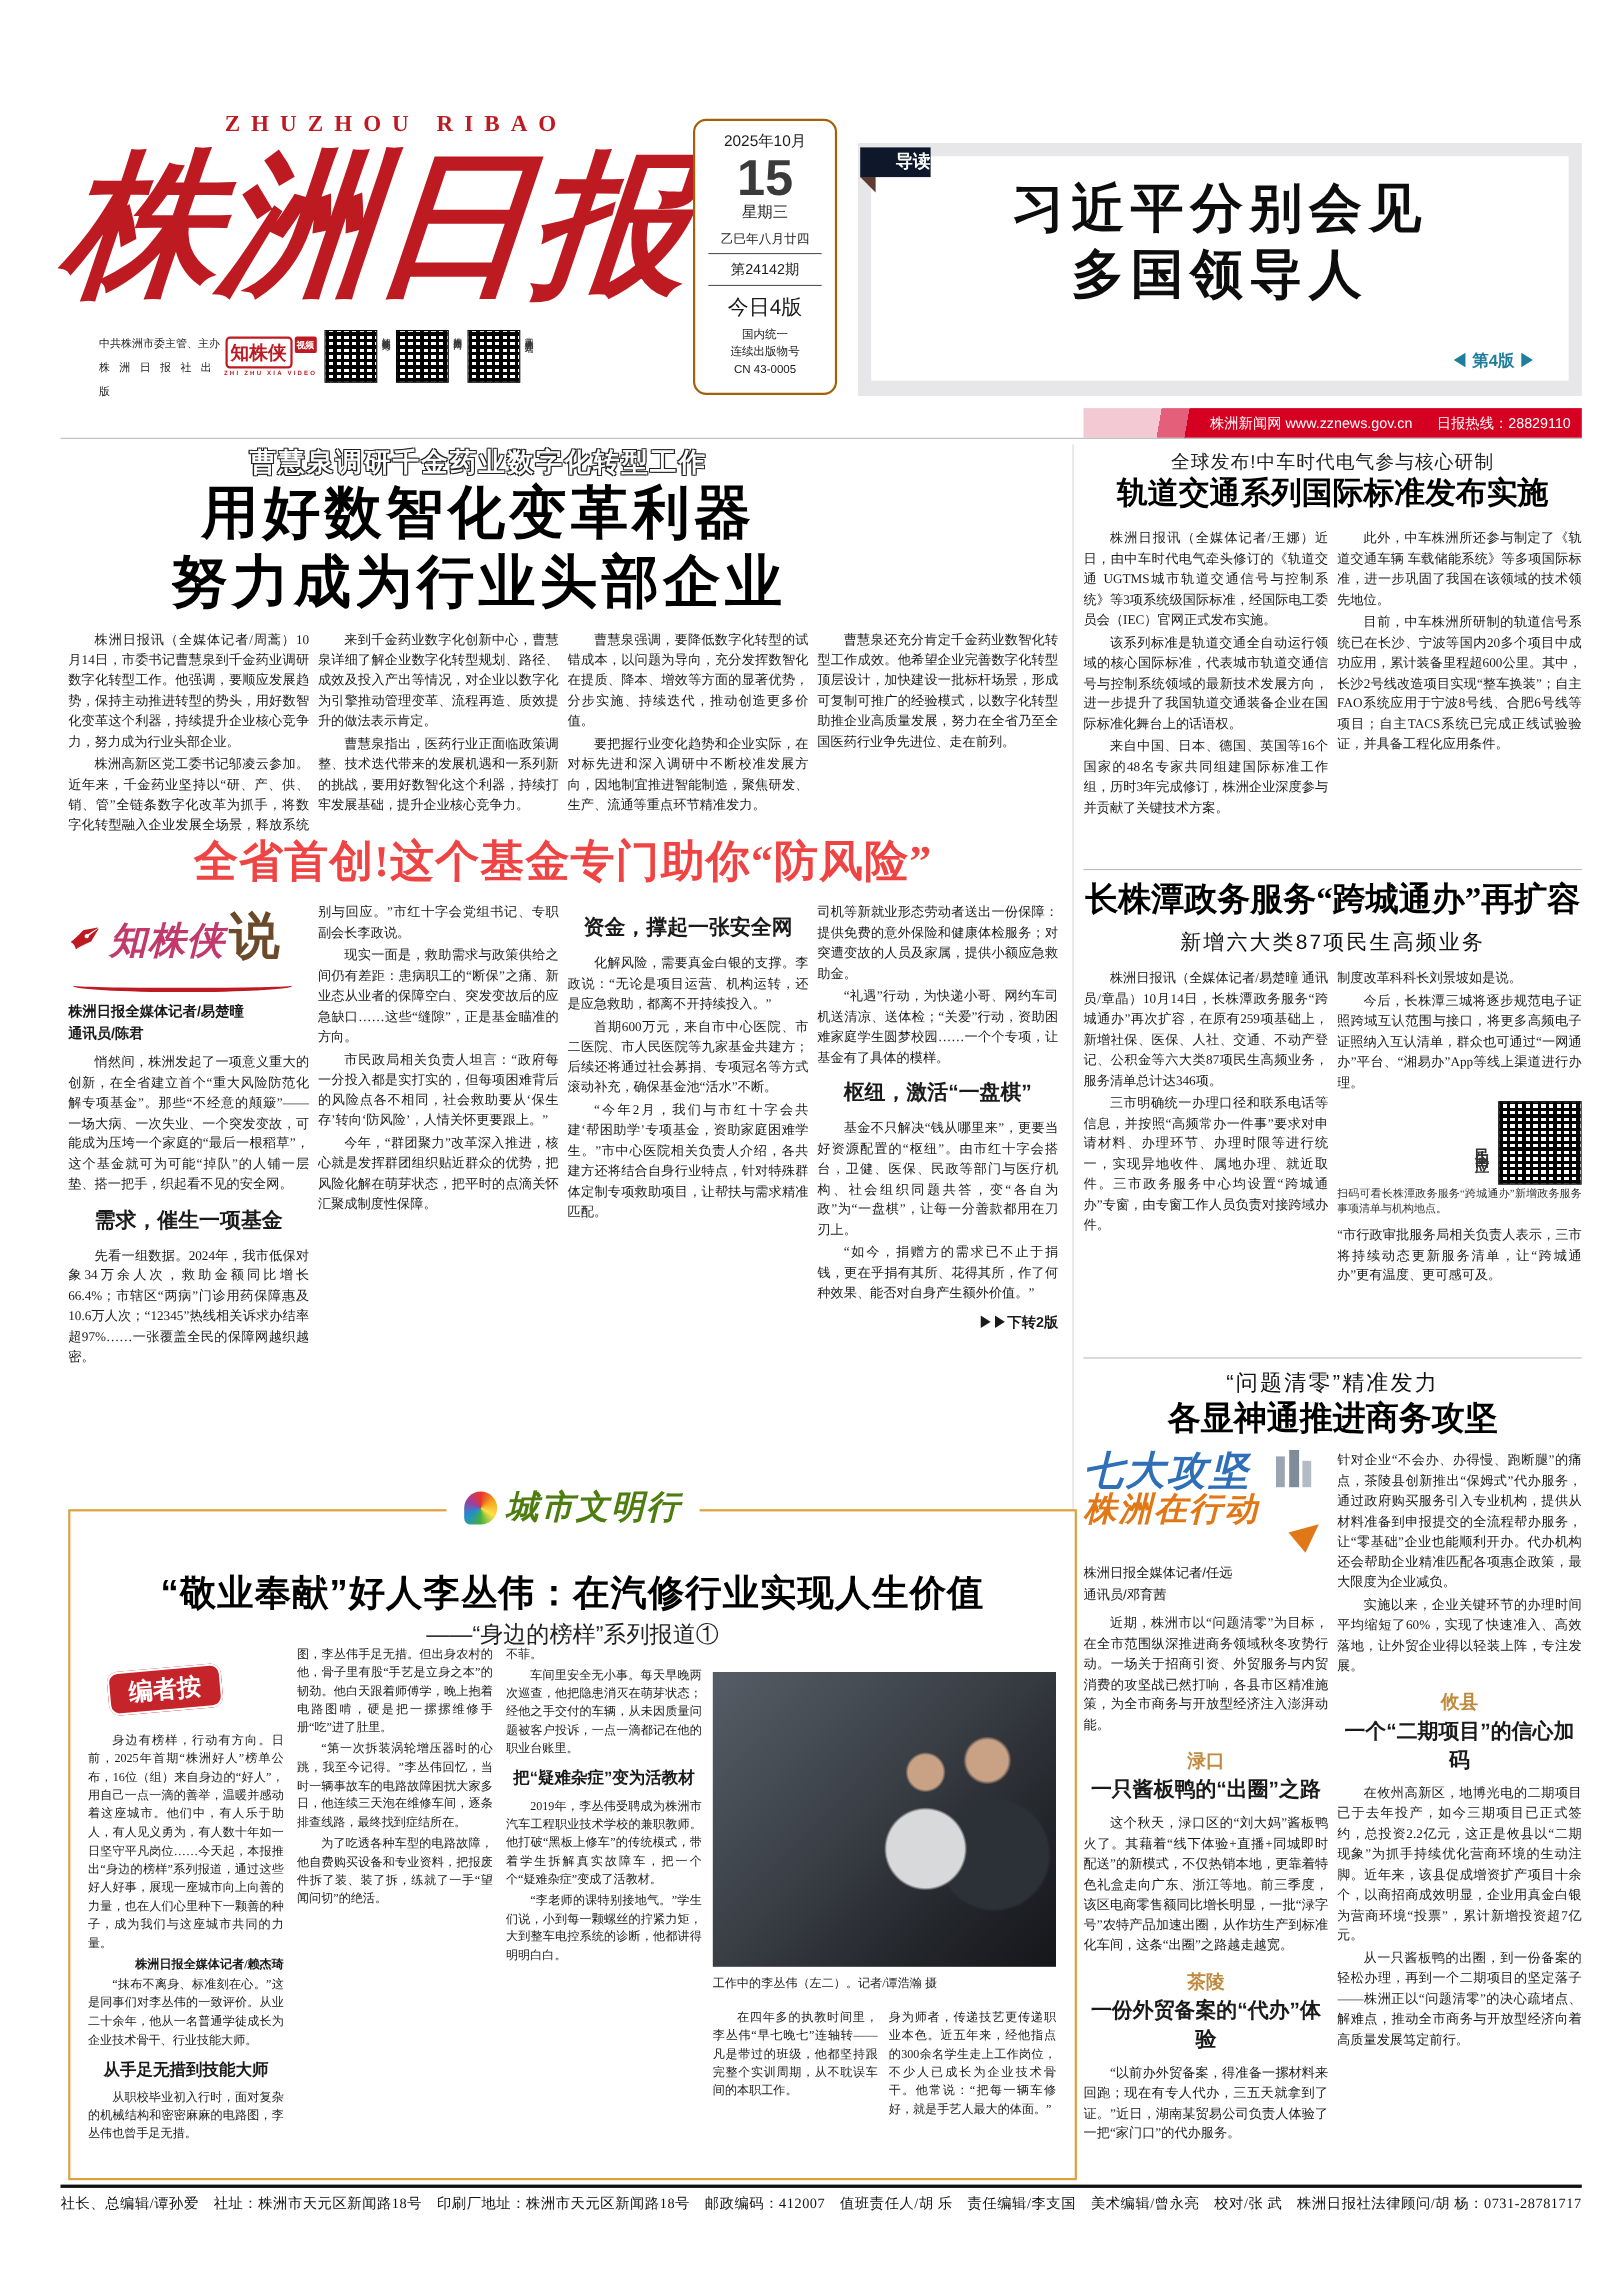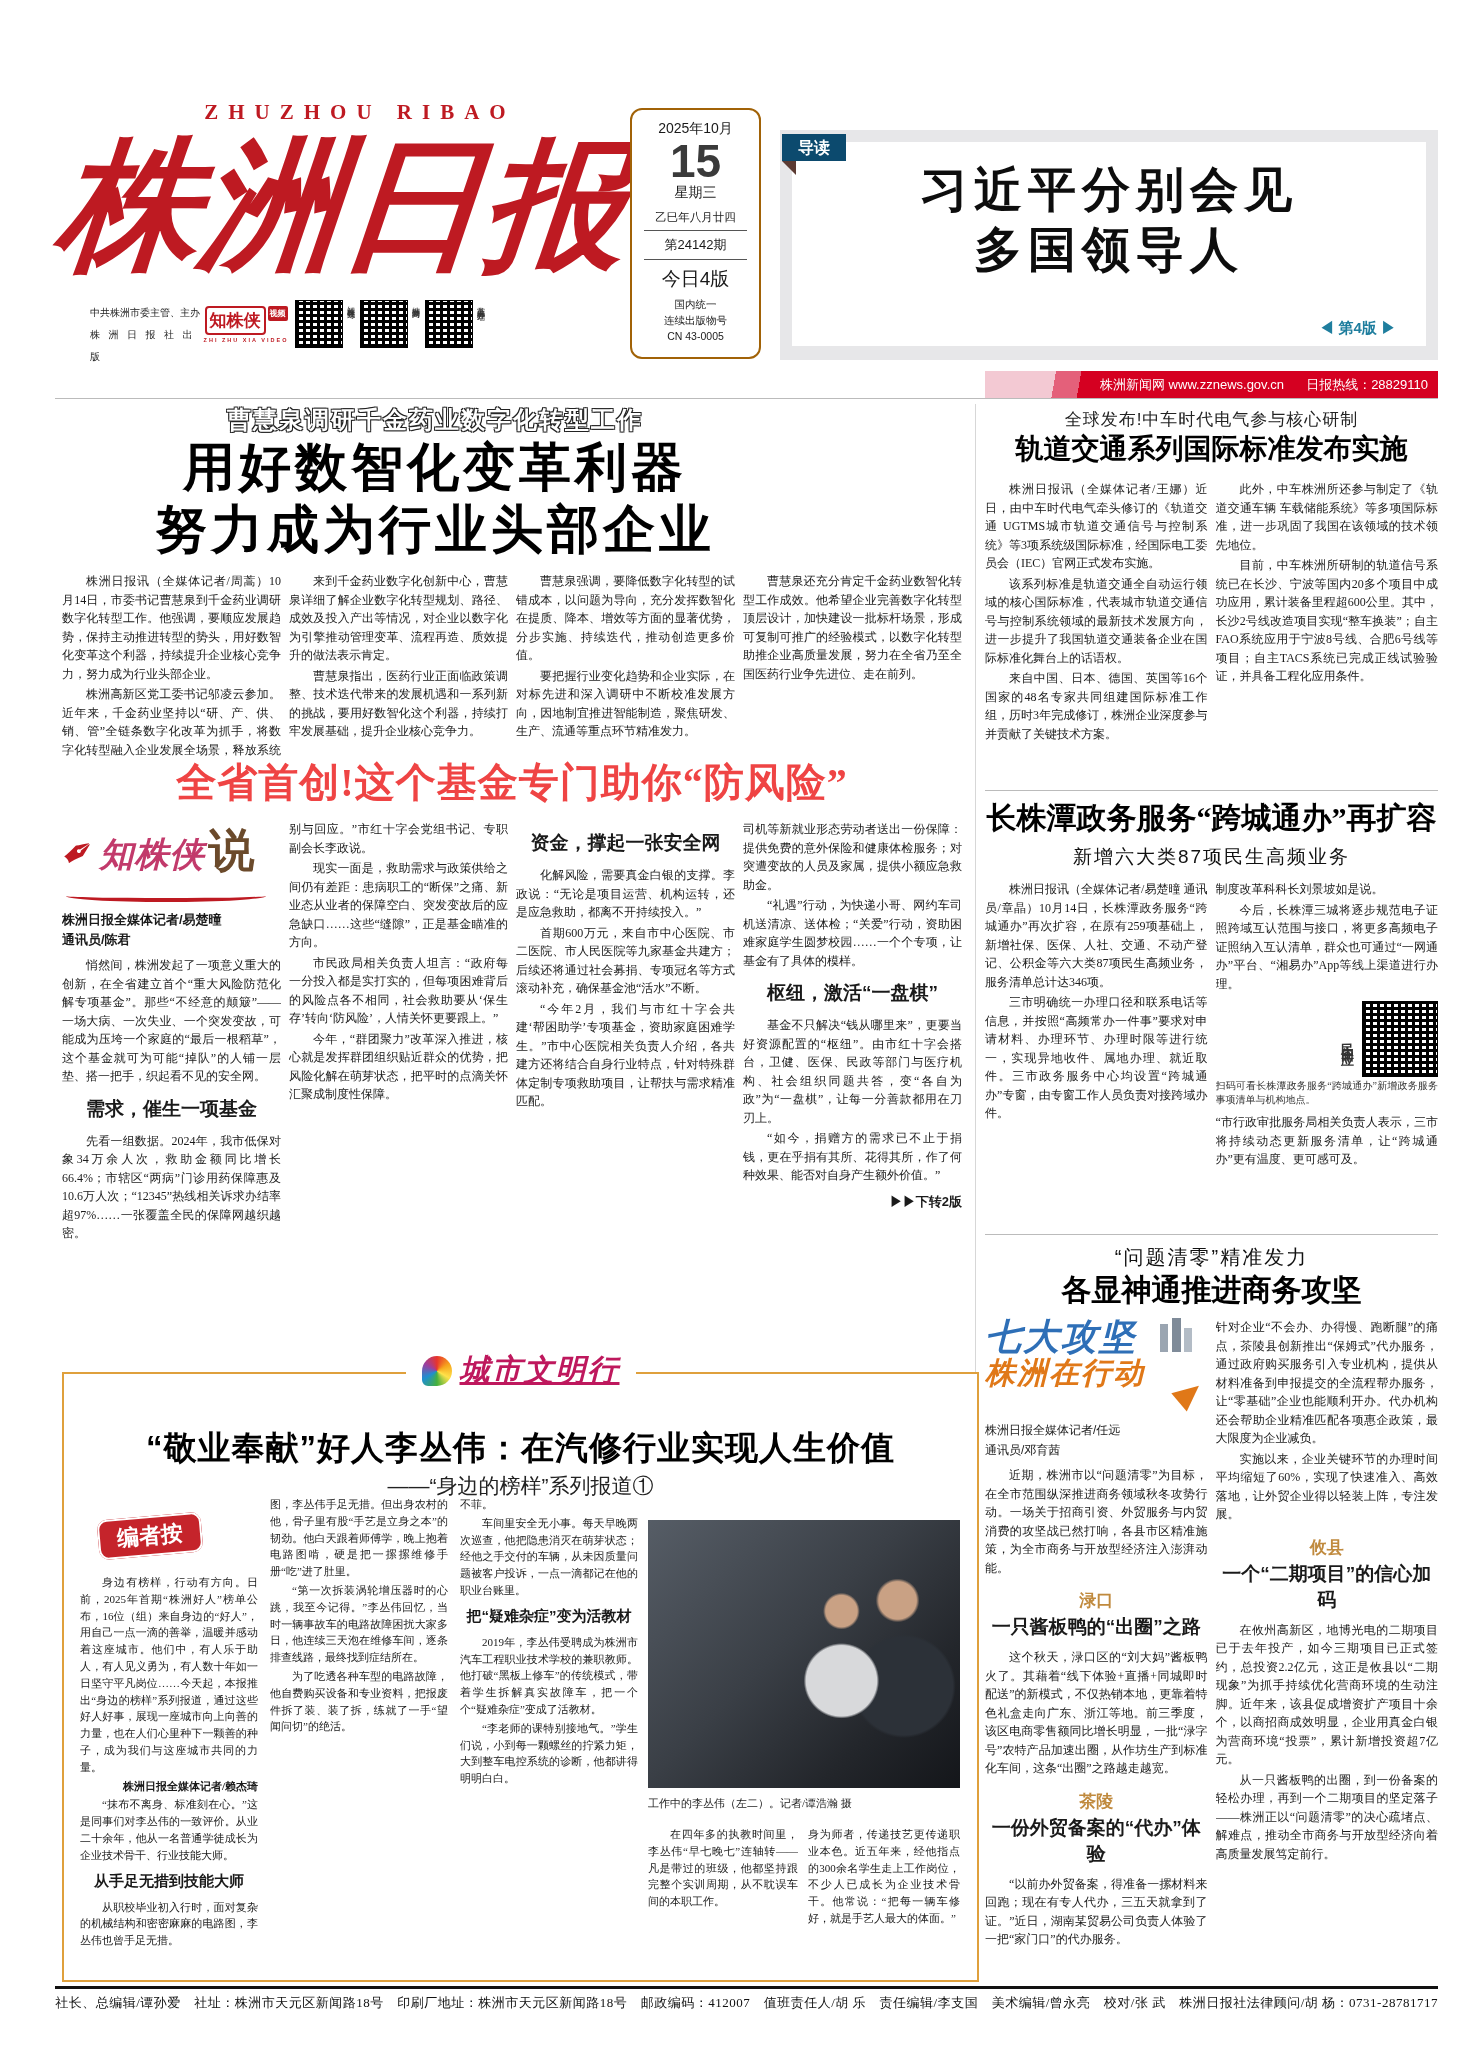--- a/index.html
+++ b/index.html
@@ -27,22 +27,22 @@
   .datebox .ym{font-size:14px;margin-top:10px;}
   .datebox .day{font:700 46px/46px "Liberation Sans",sans-serif;color:#3a3a3a;}
   .datebox .wd{font-size:14px;}
   .datebox .lunar{font-size:11.5px;margin-top:8px;}
   .datebox .sep{border-top:1px solid #555;margin:5px 12px;}
   .datebox .issue{font-size:13px;}
   .datebox .pages{font-size:19px;margin-top:6px;}
   .datebox .issn{font-size:10.5px;line-height:16px;margin-top:4px;}
   .daodu-frame{background:#E7E7E9;}
   .daodu-inner{position:absolute;left:12px;right:12px;top:12px;bottom:14px;background:#fff;}
-  .daodu-tab{position:absolute;left:2px;top:4px;width:64px;height:27px;background:#0c4a6e;color:#fff;
-             font:700 16px/27px "Liberation Sans",sans-serif;text-align:center;}
+  .daodu-tab{position:absolute;left:2px;top:4px;width:64px;height:27px;background:#0f172a;color:#fff;
+             font:700 16px/27px "Liberation Sans",sans-serif;text-align:right;}
   .daodu-fold{position:absolute;left:2px;top:31px;width:0;height:0;
               border-top:14px solid #5C3B33;border-left:14px solid transparent;}
   .daodu-head{font:900 48px/60px "Liberation Sans",sans-serif;letter-spacing:6px;color:#0d0d0d;
               white-space:pre-line;padding-top:18px;}
   .page-ref{position:absolute;right:30px;bottom:8px;color:#1F7E9E;font:700 15px "Liberation Sans",sans-serif;}
   .redbar{background:linear-gradient(100deg,#F3C9D3 0 70px,#e4607a 70px 95px,#D50021 95px);
           color:#fff;font:13px/27px "Liberation Sans",sans-serif;display:flex;
           justify-content:space-between;padding:0 10px 0 115px;box-sizing:border-box;}
   
   .kicker-outline{font:700 24px "Liberation Sans",sans-serif;letter-spacing:2px;color:#fff;
@@ -78,21 +78,21 @@
             transform:rotate(-40deg);}
   .qd-bldg{position:absolute;right:14px;top:0;width:34px;height:34px;
            background:linear-gradient(#9aa5b1 0 0) 0 6px/8px 28px no-repeat,
                       linear-gradient(#7f8b99 0 0) 12px 0/9px 34px no-repeat,
                       linear-gradient(#b3bcc6 0 0) 24px 10px/8px 24px no-repeat;}
   .civ-box{border:2.5px solid #DFA03C;background:#fff;}
   .civ-banner{position:absolute;left:50%;top:-24px;transform:translateX(-50%);background:#fff;
               padding:0 16px;display:flex;align-items:center;gap:8px;white-space:nowrap;}
   .civ-swan{width:30px;height:30px;border-radius:50% 50% 50% 6px;
             background:conic-gradient(#e8342c,#f6a41c,#ffe24a,#46b03c,#1f8fd0,#9b3fa0,#e8342c);}
-  .civ-name{font:900 italic 30px "Liberation Sans",sans-serif;color:#be185d;letter-spacing:2px;text-decoration:underline;}
+  .civ-name{font:900 italic 30px "Liberation Sans",sans-serif;color:#4d7c0f;letter-spacing:2px;}
   .civ-h{font:900 33px "Liberation Sans",sans-serif;color:#000;letter-spacing:1px;}
   .civ-sub{font:21px "Liberation Sans",sans-serif;color:#222;}
   .stamp{background:#C5242B;color:#fff;font:700 22px/40px "Liberation Sans",sans-serif;text-align:center;
          width:104px;height:40px;border-radius:10px;transform:rotate(-5deg);
          box-shadow:0 0 0 2px #fff inset;}
   .note-col p,.small-col p{margin:0 0 2px;font-size:11px;line-height:16.8px;text-align:justify;text-indent:2em;}
   .small-col p.cont{text-indent:0;}
   .sub-sm{font:700 15px "Liberation Sans",sans-serif;text-align:center;margin:8px 0;}
   .photo{background:
       radial-gradient(circle at 62% 34%,#c9a184 0 6%,transparent 7%),

